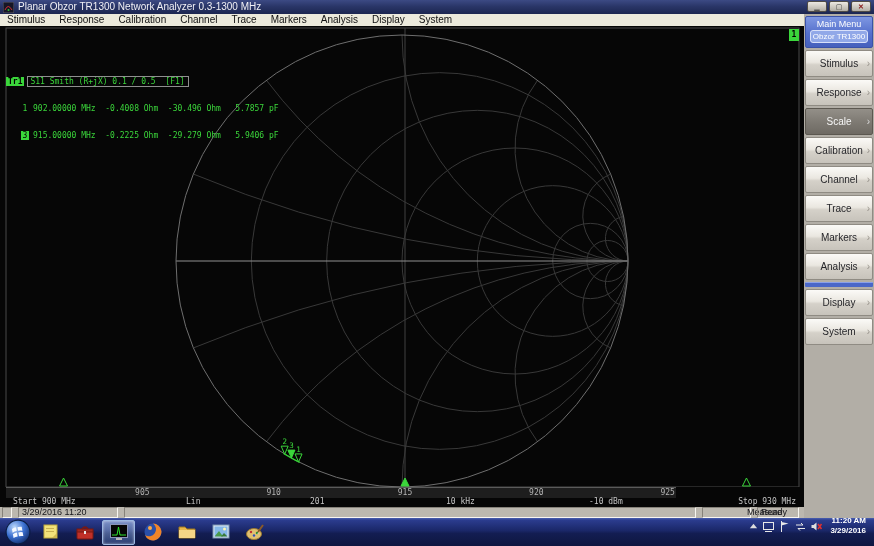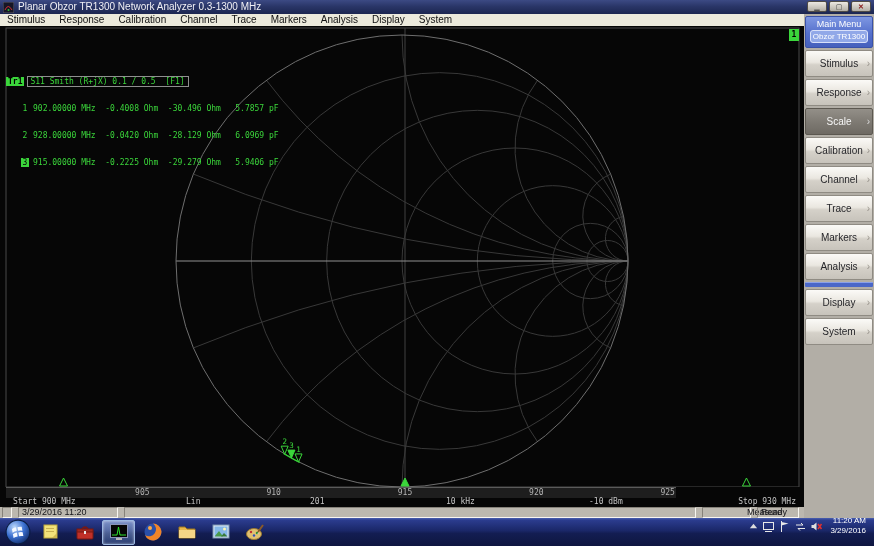--- a/index.html
+++ b/index.html
@@ -71,21 +71,21 @@
   .sb-sep{height:4px;margin-top:2px;background:#4a67c8;border-top:1px solid #8aa0e8;border-radius:1px;}
   
   .taskbar{position:absolute;left:0;top:518px;width:874px;height:28px;
     background:linear-gradient(180deg,#4a5fb0 0%,#2b3c8e 8%,#1a2768 45%,#131d52 55%,#0e1640 100%);
     display:flex;align-items:center;}
   .start-orb{width:26px;height:26px;margin:0 3px 0 5px;flex:0 0 auto;}
   .tb-btn{width:33px;height:25px;margin-right:1px;display:flex;align-items:center;justify-content:center;
     border:1px solid transparent;border-radius:2px;box-sizing:border-box;}
   .tb-btn.active{background:linear-gradient(180deg,rgba(190,215,250,.55),rgba(90,130,200,.35));
     border-color:#9cb8e2;box-shadow:inset 0 0 3px rgba(255,255,255,.6);}
-  .tray{position:absolute;right:4px;top:0;height:16px;display:flex;align-items:center;gap:3px;}
+  .tray{position:absolute;right:4px;top:0;height:16px;display:flex;align-items:center;gap:3px;font-weight:bold;}
   .tray-ic{display:flex;align-items:center;justify-content:center;}
   .clock{color:#fff;font-size:8px;line-height:10px;text-align:right;margin-left:4px;margin-right:4px;}
 </style>
 </head>
 <body>
 
 <div class="screen">
 
   <div class="titlebar">
     <svg class="app-icon" viewBox="0 0 11 11">
@@ -145,21 +145,20 @@
         <text x="284.6644243744315" y="418.1537281354323" fill="#3bd63b" font-size="7.5" text-anchor="middle" font-family="DejaVu Sans Mono, monospace">2</text>
         <polygon points="746.4666666666667,452 742.4666666666667,460 750.4666666666667,460" fill="#060606" stroke="#3bd63b"></polygon>
         <polygon points="291.4159840117065,432.096868082425 287.9159840117065,424.096868082425 294.9159840117065,424.096868082425" fill="#3bd63b" stroke="#3bd63b"></polygon>
         <text x="291.4159840117065" y="422.096868082425" fill="#3bd63b" font-size="7.5" text-anchor="middle" font-family="DejaVu Sans Mono, monospace">3</text>
         <polygon points="405,452 401,460 409,460" fill="#3bd63b" stroke="#3bd63b"></polygon>
       </svg>
 
     <div class="trace-info">
       <div><span class="ti-badge">Tr1</span><span class="ti-box"><span>S11 Smith (R+jX) 0.1 / 0.5</span>  <span>[F1]</span></span></div>
       <div class="mrow"><span class="m-badge">1</span><span>902.00000 MHz  -0.4008 Ohm  -30.496 Ohm   5.7857 pF</span></div>
-      <div class="mrow"><span class="m-badge">2</span><span>928.00000 MHz  -0.0420 Ohm  -28.129 Ohm   6.0969 pF</span></div>
       <div class="mrow"><span class="m-badge active">3</span><span>915.00000 MHz  -0.2225 Ohm  -29.279 Ohm   5.9406 pF</span></div>
     </div>
 
     <div class="ref-badge">1</div>
 
     <div class="freq-strip" id="freq-strip">
         <span class="freq-tick" style="left: 136.333px;">905</span>
         <span class="freq-tick" style="left: 267.667px; text-align: center;">910</span>
         <span class="freq-tick" style="left: 399px;">915</span>
         <span class="freq-tick" style="left: 530.333px;">920</span>

